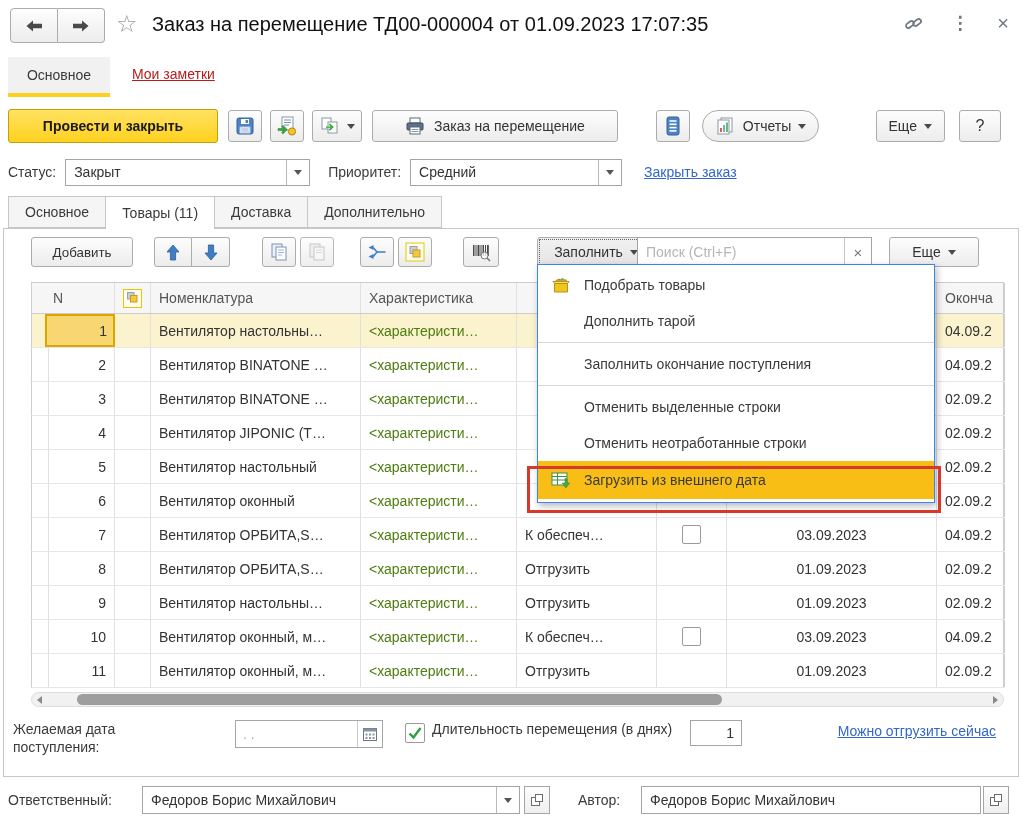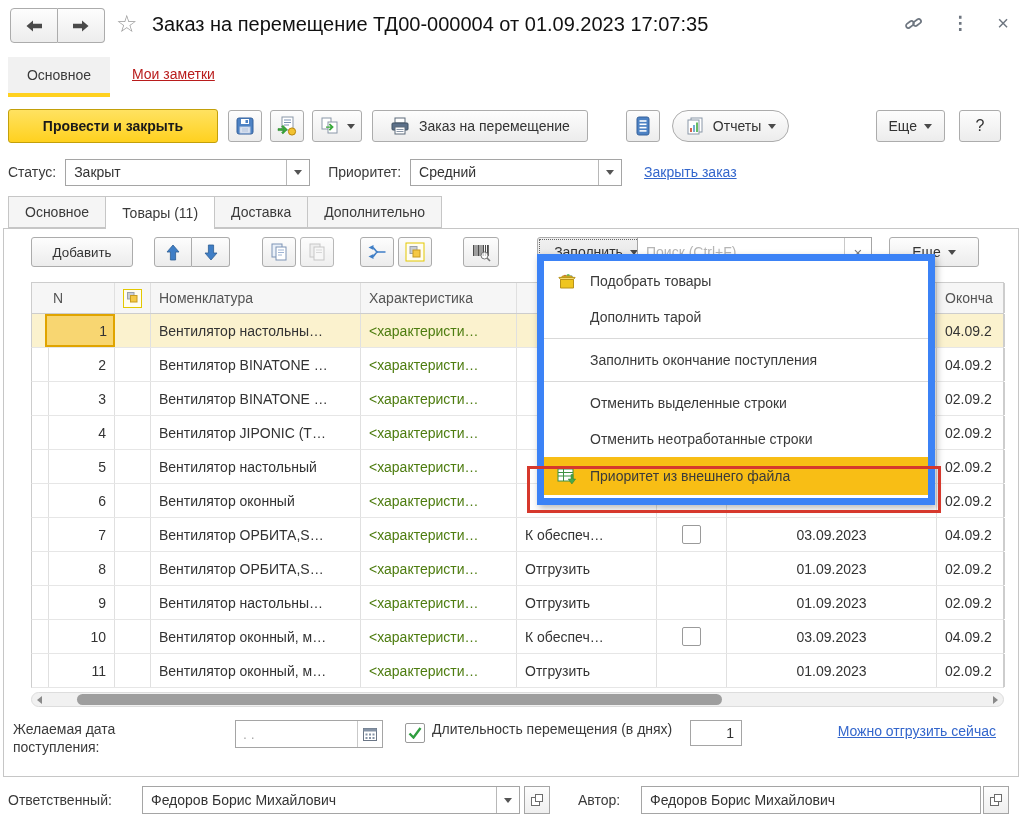--- a/index.html
+++ b/index.html
@@ -104,21 +104,21 @@
   .shipnow{right:22px;top:6px;text-decoration:underline;}
   
   .bottomrow{left:0;top:786px;width:1023px;height:30px;}
   .bottomrow>*{position:absolute;top:0;}
   .respval{left:142px;width:378px;height:28px;}
   .openbtn{width:26px;height:28px;border:1px solid #a5a5a5;background:linear-gradient(#fdfdfd,#efefef);
     display:flex;align-items:center;justify-content:center;box-sizing:border-box;cursor:pointer;}
   .plainfield{border:1px solid #a5a5a5;background:#fff;height:28px;display:flex;align-items:center;box-sizing:border-box;}
   .plainfield .val{padding:0 8px;white-space:nowrap;overflow:hidden;}
   
-  .menu{left:537px;top:254px;width:398px;background:#fff;border:7px solid #3b82f6;z-index:50;
+  .menu{left:537px;top:264px;width:398px;background:#fff;border:1px solid #3b82f6;z-index:50;
     box-shadow:2px 3px 7px rgba(0,0,0,.28);padding:2px 0 3px 0;box-sizing:border-box;}
   .menu-item{height:36px;display:flex;align-items:center;cursor:pointer;color:#3a3a3a;}
   .menu-item.hl{height:38px;background:#f8be15;}
   .mi-icon{width:26px;margin-left:10px;display:flex;align-items:center;justify-content:center;flex:0 0 26px;}
   .mi-label{margin-left:10px;white-space:nowrap;}
   .menu-sep{border-top:1px solid #d9d9d9;margin:3px 0;}
   .redbox{left:527px;top:466px;width:414px;height:47px;border:3px solid #d6382c;z-index:60;pointer-events:none;box-sizing:border-box;}
   svg{display:block;}
 </style>
 </head>
@@ -192,21 +192,21 @@
     <span>
         <svg width="20" height="20" viewBox="0 0 20 20">
           <rect x="2" y="2" width="9" height="11" fill="#fff" stroke="#8a97a8"></rect>
           <rect x="8" y="6" width="9" height="11" fill="#fff" stroke="#8a97a8"></rect>
           <path d="M6 10.4h4.6L8.8 8.6l1.2-1.2 3.8 3.7-3.8 3.7-1.2-1.2 1.8-1.8H6z" fill="#39a93b"></path>
         </svg>
       </span>
     <span class="caret"></span>
   </div>
   <span class="sp" style="width:10px"></span>
-  <div class="btn" style="padding:0 17px;">
+  <div class="btn" style="padding:0 32px;">
     <span style="margin-right:9px;">
         <svg width="20" height="18" viewBox="0 0 20 18">
           <rect x="5" y="1" width="10" height="5" fill="#fff" stroke="#5c6b7a"></rect>
           <rect x="2" y="6" width="16" height="7" rx="1" fill="#5c7089" stroke="#3e5063"></rect>
           <rect x="5" y="10" width="10" height="7" fill="#fff" stroke="#5c6b7a"></rect>
           <line x1="6.5" y1="12.5" x2="13.5" y2="12.5" stroke="#8a97a8"></line>
           <line x1="6.5" y1="14.5" x2="13.5" y2="14.5" stroke="#8a97a8"></line>
         </svg>
       </span>
     <span>Заказ на перемещение</span>
@@ -616,17 +616,17 @@
     <div class="menu-item hl">
       <span class="mi-icon">
         <svg width="20" height="18" viewBox="0 0 20 18">
           <rect x="1" y="2" width="15" height="12" fill="#fff" stroke="#3e9142"></rect>
           <line x1="1" y1="5.5" x2="16" y2="5.5" stroke="#3e9142"></line>
           <line x1="1" y1="9" x2="16" y2="9" stroke="#3e9142"></line>
           <line x1="6.5" y1="2" x2="6.5" y2="14" stroke="#3e9142"></line>
           <path d="M16 7.5v4.5h2.6L14.9 17l-3.7-5H14V7.5z" fill="#49a94d" stroke="#2e7d32" stroke-width=".5"></path>
         </svg>
       </span>
-      <span class="mi-label">Приоритет из внешнего файла</span>
+      <span class="mi-label">Загрузить из внешнего дата</span>
     </div>
   </div>
 
 <div class="abs redbox"></div>
 
 </body></html>

